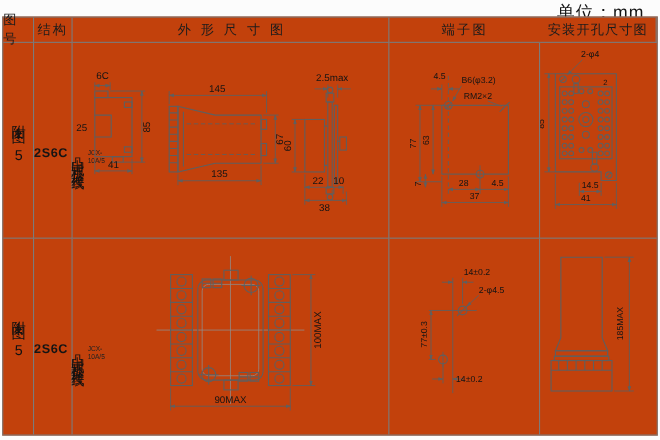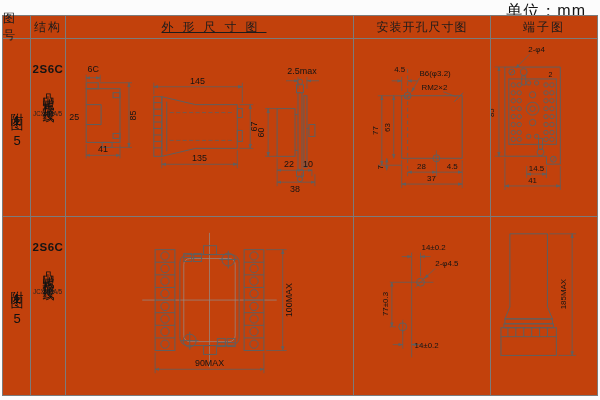--- a/index.html
+++ b/index.html
@@ -13,28 +13,28 @@
     border:1px solid #7b7b7b;display:grid;
     grid-template-columns:28px 35px 288px 137px auto;
     grid-template-rows:23px 178px auto;
     background:#c2410c;
   }
   .cell{position:relative;border-right:1px solid #7b7b7b;}
   .cell.last{border-right:none;}
   .cell.hrow,.cell.r1{border-bottom:1px solid #7b7b7b;}
   .hd{display:flex;align-items:center;justify-content:center;font-size:12px;color:#1c1c1c;}
   .sp1{letter-spacing:2px;}
-  .sp2{letter-spacing:9px;text-indent:9px;text-decoration:underline;}
+  .sp2{letter-spacing:9px;text-indent:9px;}
   .sp3{letter-spacing:1px;}
   .figcell{display:flex;align-items:center;justify-content:center;}
   .vtext{
     writing-mode:vertical-rl;text-orientation:upright;text-combine-upright:digits 2;
     font-size:13px;letter-spacing:5px;color:#111;
   }
-  .structcell{display:flex;flex-direction:column;align-items:center;justify-content:flex-start;padding-top:24px;box-sizing:border-box;}
+  .structcell{display:flex;flex-direction:row;align-items:center;justify-content:flex-start;padding-top:24px;box-sizing:border-box;}
   .model{font-size:11.5px;font-weight:bold;letter-spacing:0.5px;}
   .wiring{
     writing-mode:vertical-rl;text-orientation:upright;
     font-size:12px;letter-spacing:3px;margin-top:8px;color:#111;
   }
   .caption{font-size:6.5px;margin-top:6px;color:#222;transform:scaleX(.92);}
   svg.d{position:absolute;inset:0;width:100%;height:100%;}
   .ln{stroke:#5f5f5f;fill:none;stroke-width:1;}
   .dm{stroke:#5f5f5f;fill:none;stroke-width:.8;}
   .dash{stroke-dasharray:4 2.5;}
@@ -52,25 +52,25 @@
 
   <div class="cell hrow hd sp1">
       <span>图号</span>
     </div>
   <div class="cell hrow hd sp1">
       <span>结构</span>
     </div>
   <div class="cell hrow hd sp2">
       <span>外形尺寸图</span>
     </div>
+  <div class="cell hrow hd sp1 last">
+      <span>端子图</span>
+    </div>
   <div class="cell hrow hd sp3">
       <span>安装开孔尺寸图</span>
-    </div>
-  <div class="cell hrow hd sp1 last">
-      <span>端子图</span>
     </div>
 
   <div class="cell r1 figcell">
     <span class="vtext">附图15</span>
   </div>
   <div class="cell r1 structcell">
     <span class="model">2S6C</span>
     <span class="wiring">凸出式板后接线</span>
     <span class="caption">JCX-10A/5</span>
   </div>

